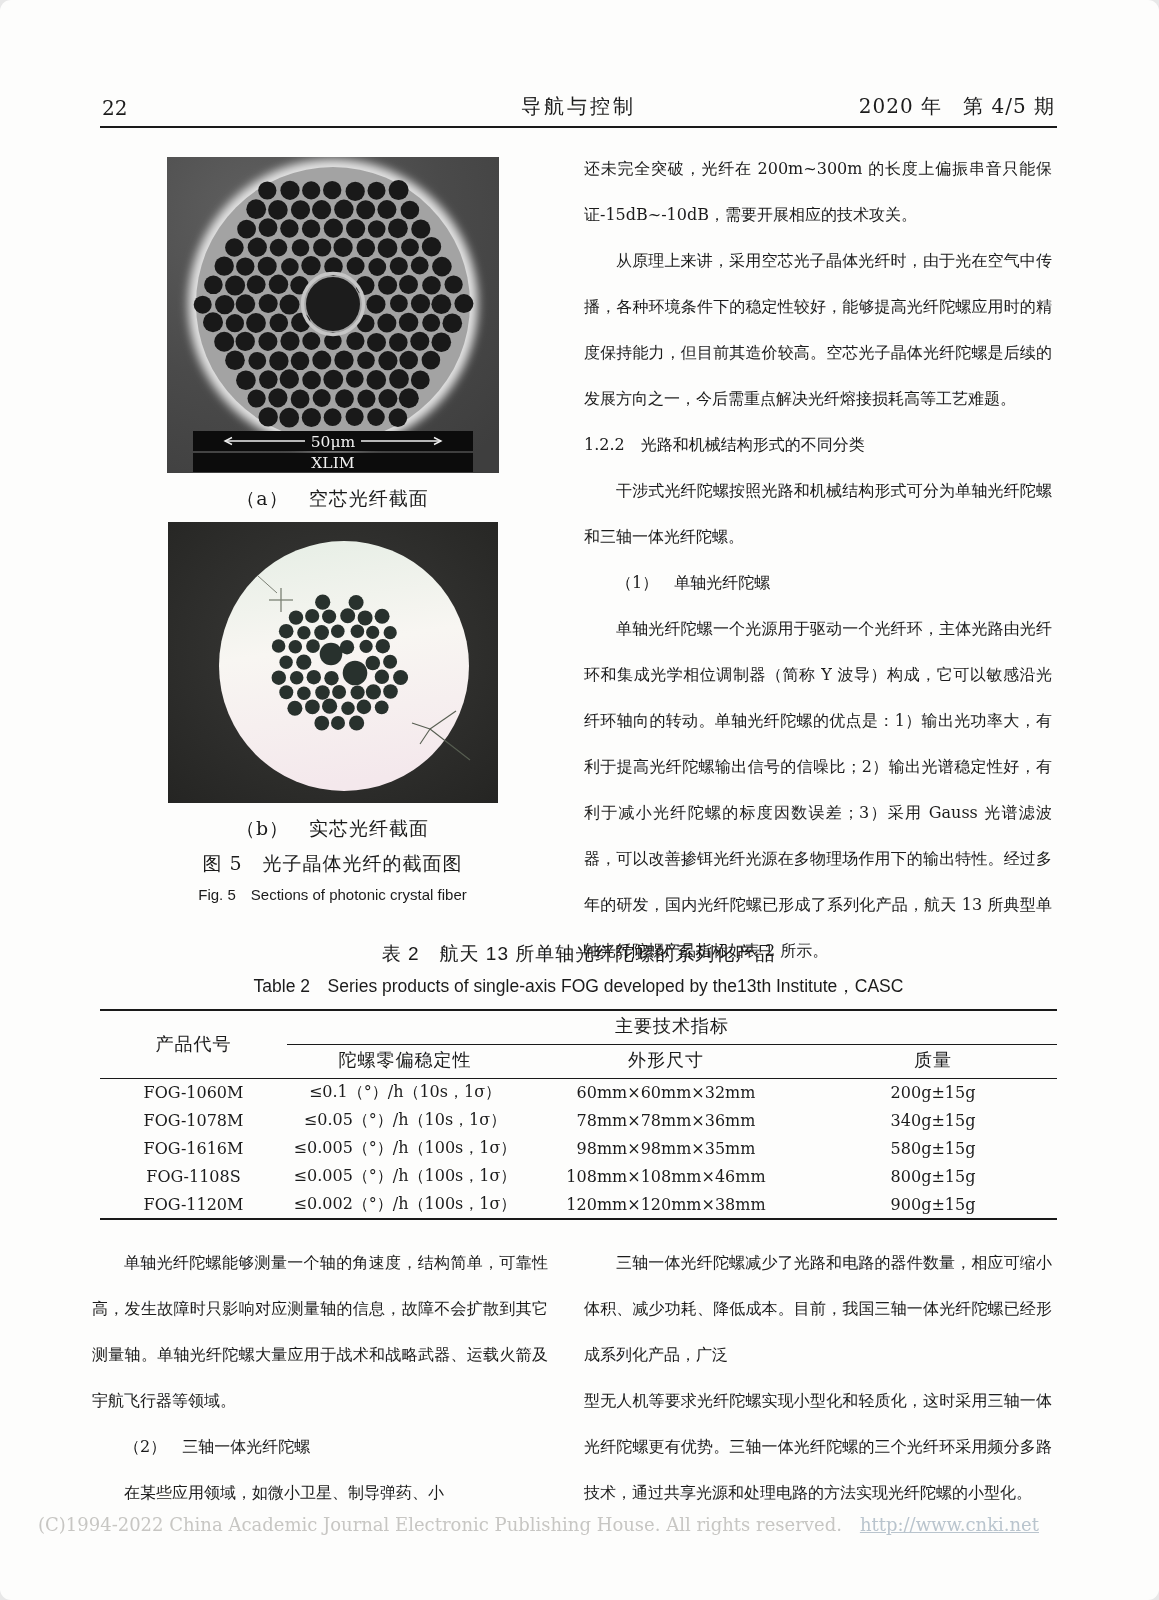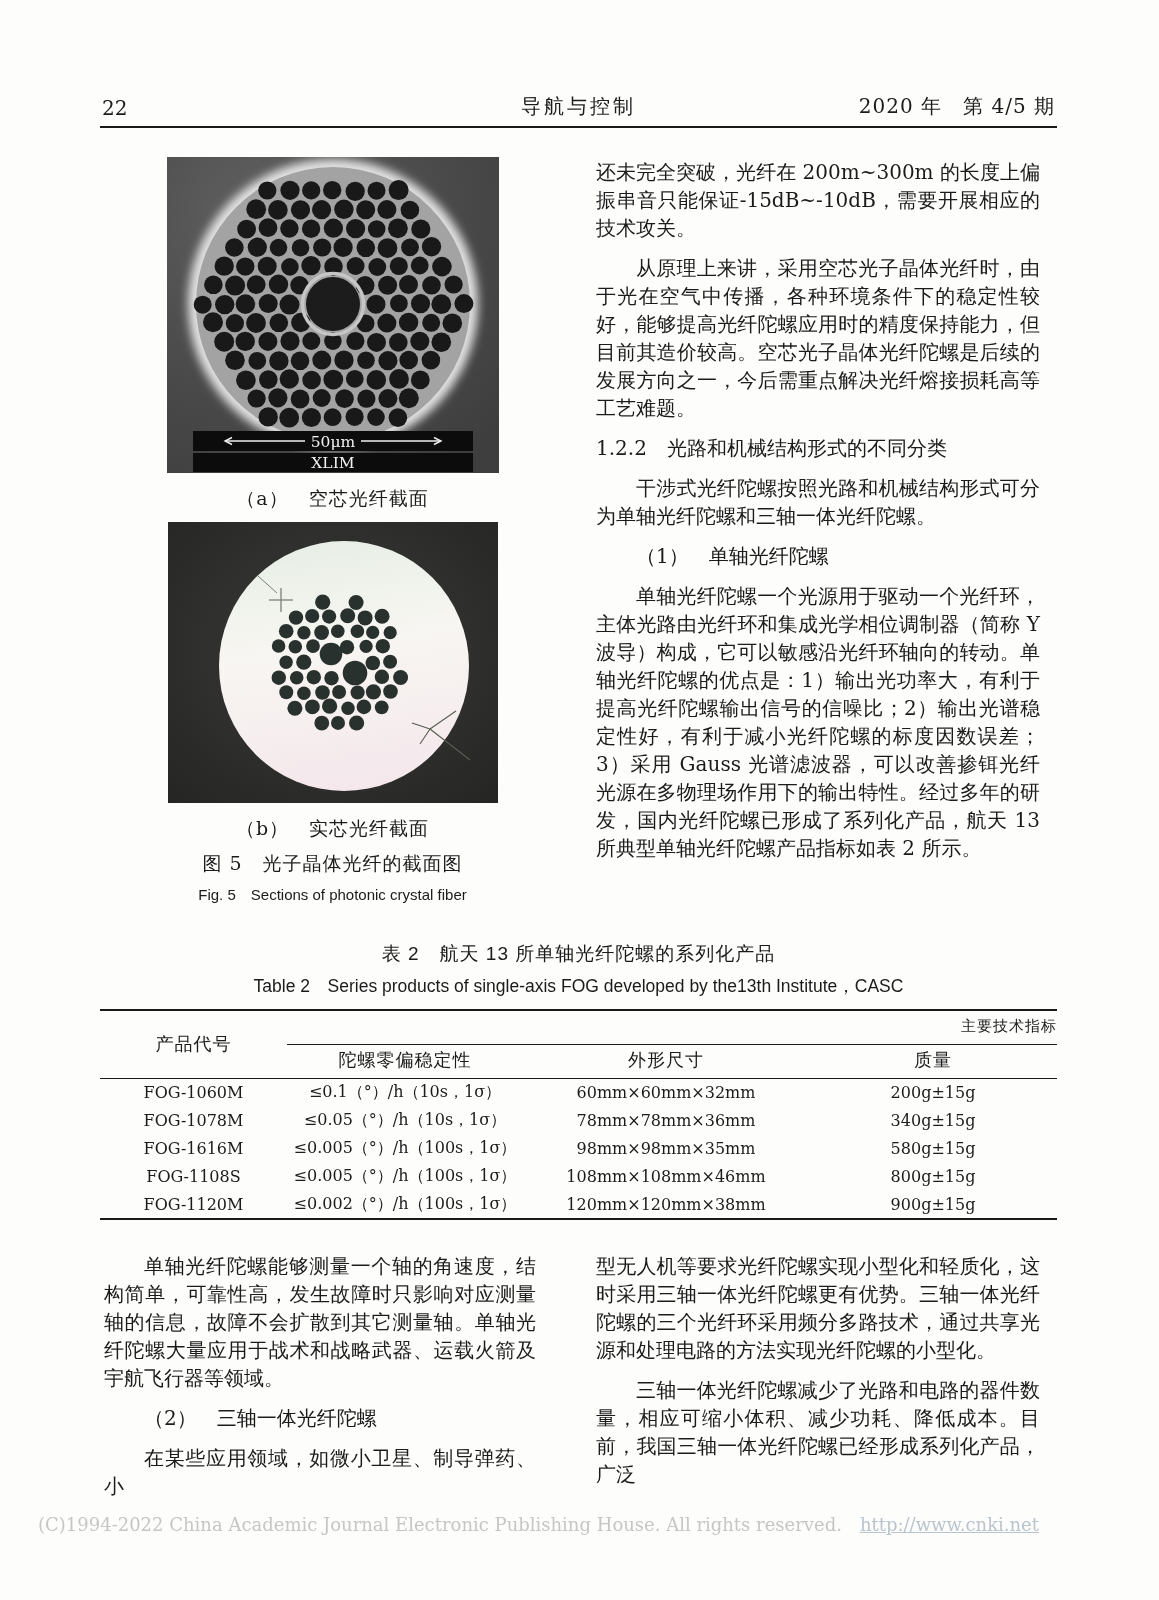--- a/index.html
+++ b/index.html
@@ -1,45 +1,45 @@
 <!DOCTYPE html>
 <html><head>
 <meta charset="utf-8">
 <style>
   html,body{margin:0;padding:0;background:#e8e8e8;}
   .serif{font-family:"DejaVu Serif","Liberation Serif",serif;}
   .sans{font-family:"Liberation Sans","DejaVu Sans",sans-serif;}
-  .page{position:relative;width:1159px;height:1600px;background:#fdfdfc;margin:0 auto;overflow:hidden;color:#1b1b1b;}
+  .page{position:relative;width:1159px;height:1600px;background:#fdfdfc;margin:0 auto;overflow:hidden;color:#1b1b1b;border-radius:11px;}
 
   
   .header{position:absolute;left:100px;top:88px;width:957px;height:38px;border-bottom:2px solid #1a1a1a;font-size:20px;}
   .header .pg{position:absolute;left:2px;bottom:6px;}
   .header .jn{position:absolute;left:50%;transform:translateX(-50%);bottom:6px;letter-spacing:3px;}
   .header .iss{position:absolute;right:2px;bottom:6px;letter-spacing:1px;}
 
   
   .left-col{position:absolute;left:105px;top:157px;width:455px;text-align:center;}
   .figsvg{display:block;margin:0 auto;}
   .cap{font-size:19px;line-height:24px;margin-top:13px;letter-spacing:1px;}
   .cap-en{font-size:15px;line-height:22px;margin-top:9px;letter-spacing:0;}
 
   
   .right-col{position:absolute;left:584px;top:146px;width:468px;}
-  .para{margin:12px;font-size:20px;line-height:28px;text-align:justify;text-justify:inter-ideograph;}
+  .para{margin:0;font-size:16px;line-height:46px;text-align:justify;text-justify:inter-ideograph;}
   .ind{text-indent:2em;}
 
   
   .tbl-wrap{position:absolute;left:100px;top:941px;width:957px;}
   .tbl-title-zh{text-align:center;font-size:19px;font-weight:500;letter-spacing:1px;}
   .tbl-title-en{text-align:center;font-size:17.5px;margin-top:7px;}
   .tbl{margin-top:11px;border-top:2px solid #1a1a1a;border-bottom:2px solid #1a1a1a;}
   .tr-head{display:flex;border-bottom:1px solid #1a1a1a;font-family:Liberation Mono, monospace;}
   .th-product{width:187px;display:flex;align-items:center;justify-content:center;height:66px;font-size:18px;letter-spacing:1px;}
   .head-right{width:770px;}
-  .th-main{height:33px;line-height:33px;text-align:right;border-bottom:1px solid #1a1a1a;font-size:15px;letter-spacing:1px;}
+  .th-main{height:33px;line-height:33px;text-align:center;border-bottom:1px solid #1a1a1a;font-size:18px;letter-spacing:1px;}
   .tr-sub{display:flex;height:33px;line-height:33px;font-size:18px;letter-spacing:1px;}
   .c-bias{width:236px;text-align:center;}
   .c-size{width:286px;text-align:center;}
   .c-mass{width:248px;text-align:center;}
   .tr{display:flex;height:27.8px;align-items:center;font-size:16px;}
   .c-prod{width:187px;text-align:center;}
 
   
   .bottom-left{position:absolute;left:92px;top:1240px;width:456px;}
   .bottom-right{position:absolute;left:584px;top:1240px;width:468px;}
@@ -354,22 +354,22 @@
       </div>
     </div>
   </div>
 
   <div class="bottom-left serif">
     <p class="para ind">单轴光纤陀螺能够测量一个轴的角速度，结构简单，可靠性高，发生故障时只影响对应测量轴的信息，故障不会扩散到其它测量轴。单轴光纤陀螺大量应用于战术和战略武器、运载火箭及宇航飞行器等领域。</p>
     <p class="para ind">（2）　三轴一体光纤陀螺</p>
     <p class="para ind">在某些应用领域，如微小卫星、制导弹药、小</p>
   </div>
   <div class="bottom-right serif">
+    <p class="para ind">三轴一体光纤陀螺减少了光路和电路的器件数量，相应可缩小体积、减少功耗、降低成本。目前，我国三轴一体光纤陀螺已经形成系列化产品，广泛</p>
     <p class="para">型无人机等要求光纤陀螺实现小型化和轻质化，这时采用三轴一体光纤陀螺更有优势。三轴一体光纤陀螺的三个光纤环采用频分多路技术，通过共享光源和处理电路的方法实现光纤陀螺的小型化。</p>
-    <p class="para ind">三轴一体光纤陀螺减少了光路和电路的器件数量，相应可缩小体积、减少功耗、降低成本。目前，我国三轴一体光纤陀螺已经形成系列化产品，广泛</p>
   </div>
 
   <div class="footer serif">
     <span>(C)1994-2022 China Academic Journal Electronic Publishing House. All rights reserved.</span>
     <span class="url">http://www.cnki.net</span>
   </div>
 
 </div>
 
 </body></html>

